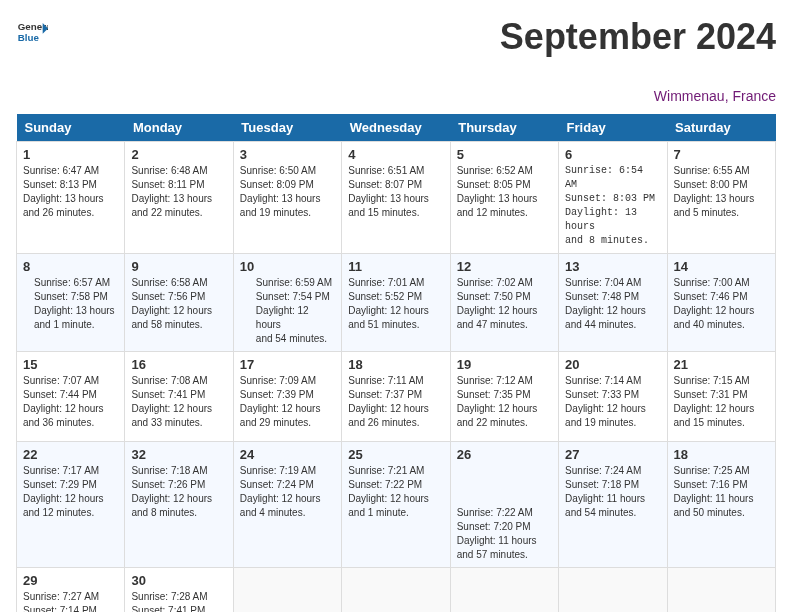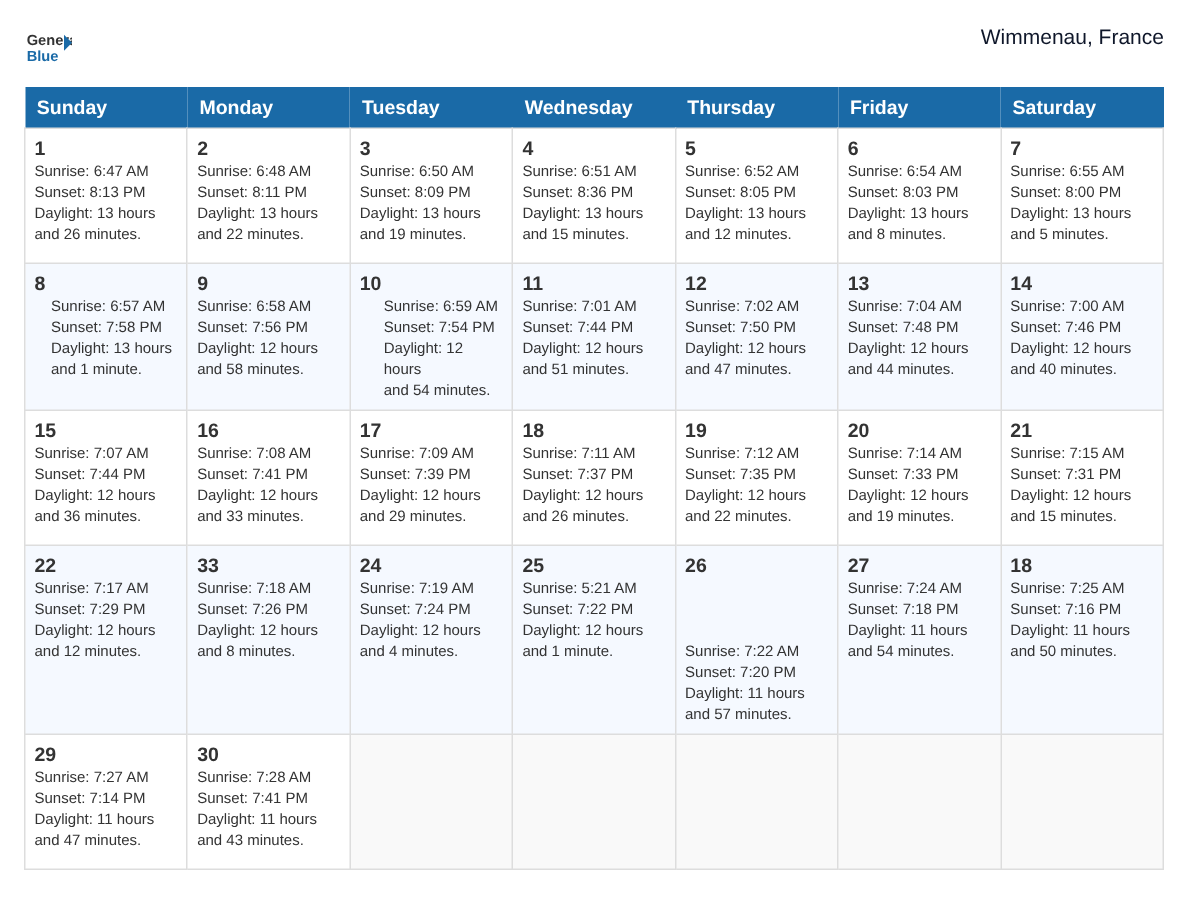--- a/index.html
+++ b/index.html
@@ -26,21 +26,22 @@
       height: 32px;
     }
     .title-block { text-align: right; }
     .calendar-title {
       font-size: 36px;
       font-weight: bold;
       color: #333;
     }
     .calendar-subtitle {
       font-size: 14px;
-      color: #0f172a;
+      color: #701a75;
+      margin-top: 30px;
     }
     table {
       width: 100%;
       border-collapse: collapse;
       table-layout: fixed;
     }
     th {
       background-color: #1a6aa7;
       color: #fff;
       text-align: left;
@@ -77,20 +78,21 @@
 <div class="header">
   <div class="logo">
     <svg class="logo-icon" viewBox="0 0 36 36">
       <rect x="0" y="0" width="36" height="36" rx="4" fill="#fff"></rect>
       <text x="2" y="16" font-size="11" font-weight="bold" fill="#333" font-family="Arial">General</text>
       <text x="2" y="28" font-size="11" font-weight="bold" fill="#1a6aa7" font-family="Arial">Blue</text>
       <polygon points="30,8 36,14 30,20" fill="#1a6aa7"></polygon>
     </svg>
   </div>
   <div class="title-block">
+    <div class="calendar-title">September 2024</div>
     <div class="calendar-subtitle">Wimmenau, France</div>
   </div>
 </div>
 
 <table>
   <thead>
     <tr id="header-row">
         <th>Sunday</th>
         <th>Monday</th>
         <th>Tuesday</th>
@@ -119,34 +121,34 @@
         <td>
           <div class="day-num">3</div>
           <div class="day-info" style="white-space: pre-line;">Sunrise: 6:50 AM
 Sunset: 8:09 PM
 Daylight: 13 hours
 and 19 minutes.</div>
         </td>
         <td>
           <div class="day-num">4</div>
           <div class="day-info" style="white-space: pre-line;">Sunrise: 6:51 AM
-Sunset: 8:36 PM
+Sunset: 8:07 PM
 Daylight: 13 hours
 and 15 minutes.</div>
         </td>
         <td>
           <div class="day-num">5</div>
           <div class="day-info" style="white-space: pre-line;">Sunrise: 6:52 AM
 Sunset: 8:05 PM
 Daylight: 13 hours
 and 12 minutes.</div>
         </td>
         <td>
           <div class="day-num">6</div>
-          <div class="day-info" style="white-space: pre-line;">Sunrise: 6:54 AM
+          <div class="day-info" style="white-space: pre-line; font-family: Liberation Mono, monospace;">Sunrise: 6:54 AM
 Sunset: 8:03 PM
 Daylight: 13 hours
 and 8 minutes.</div>
         </td>
         <td>
           <div class="day-num">7</div>
           <div class="day-info" style="white-space: pre-line;">Sunrise: 6:55 AM
 Sunset: 8:00 PM
 Daylight: 13 hours
 and 5 minutes.</div>
@@ -170,21 +172,21 @@
         <td>
           <div class="day-num">10</div>
           <div class="day-info" style="white-space: pre-line; margin-left: 16px;">Sunrise: 6:59 AM
 Sunset: 7:54 PM
 Daylight: 12 hours
 and 54 minutes.</div>
         </td>
         <td>
           <div class="day-num">11</div>
           <div class="day-info" style="white-space: pre-line;">Sunrise: 7:01 AM
-Sunset: 7:44 PM
+Sunset: 5:52 PM
 Daylight: 12 hours
 and 51 minutes.</div>
         </td>
         <td>
           <div class="day-num">12</div>
           <div class="day-info" style="white-space: pre-line;">Sunrise: 7:02 AM
 Sunset: 7:50 PM
 Daylight: 12 hours
 and 47 minutes.</div>
         </td>
@@ -256,36 +258,36 @@
       </tr>
       <tr>
         <td>
           <div class="day-num">22</div>
           <div class="day-info" style="white-space: pre-line;">Sunrise: 7:17 AM
 Sunset: 7:29 PM
 Daylight: 12 hours
 and 12 minutes.</div>
         </td>
         <td>
-          <div class="day-num">33</div>
+          <div class="day-num">32</div>
           <div class="day-info" style="white-space: pre-line;">Sunrise: 7:18 AM
 Sunset: 7:26 PM
 Daylight: 12 hours
 and 8 minutes.</div>
         </td>
         <td>
           <div class="day-num">24</div>
           <div class="day-info" style="white-space: pre-line;">Sunrise: 7:19 AM
 Sunset: 7:24 PM
 Daylight: 12 hours
 and 4 minutes.</div>
         </td>
         <td>
           <div class="day-num">25</div>
-          <div class="day-info" style="white-space: pre-line;">Sunrise: 5:21 AM
+          <div class="day-info" style="white-space: pre-line;">Sunrise: 7:21 AM
 Sunset: 7:22 PM
 Daylight: 12 hours
 and 1 minute.</div>
         </td>
         <td>
           <div class="day-num">26</div>
           <div class="day-info" style="white-space: pre-line; margin-top: 44px;">Sunrise: 7:22 AM
 Sunset: 7:20 PM
 Daylight: 11 hours
 and 57 minutes.</div>

